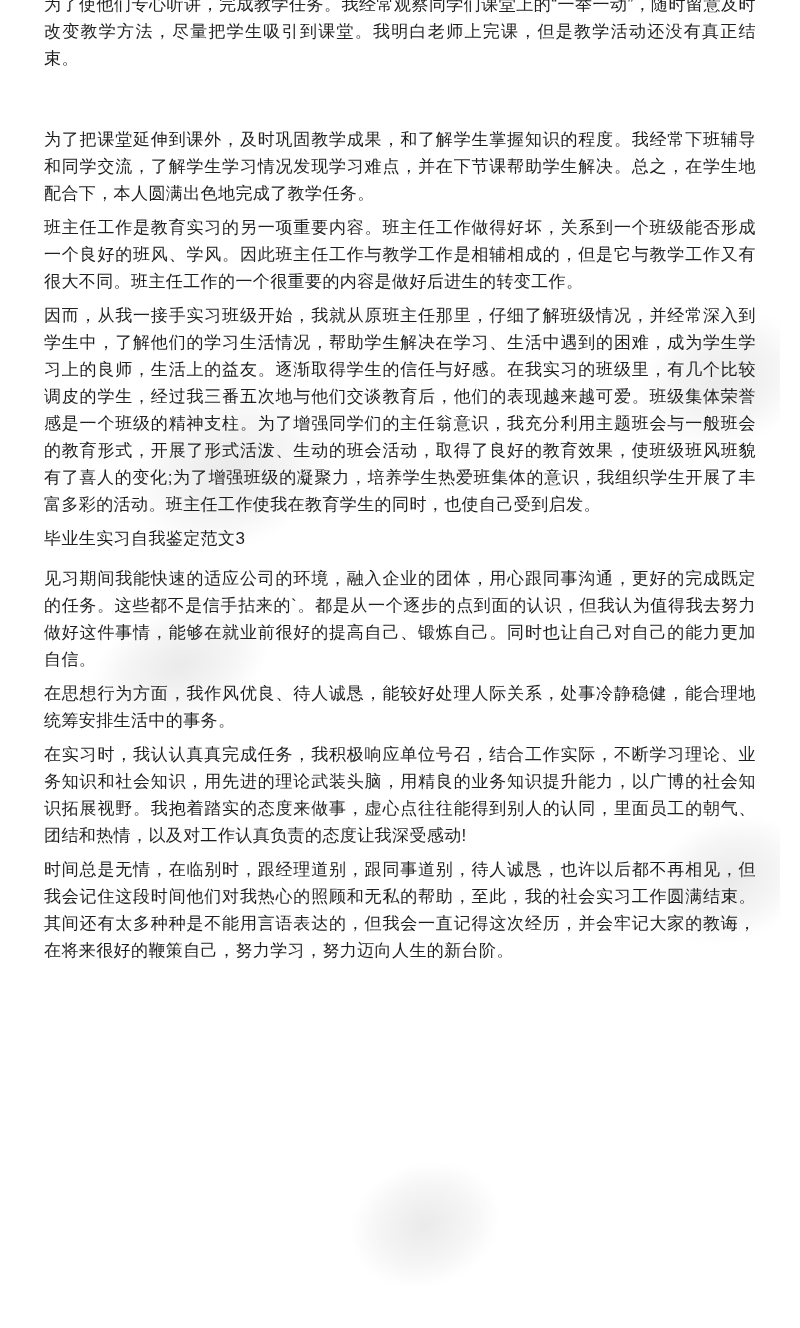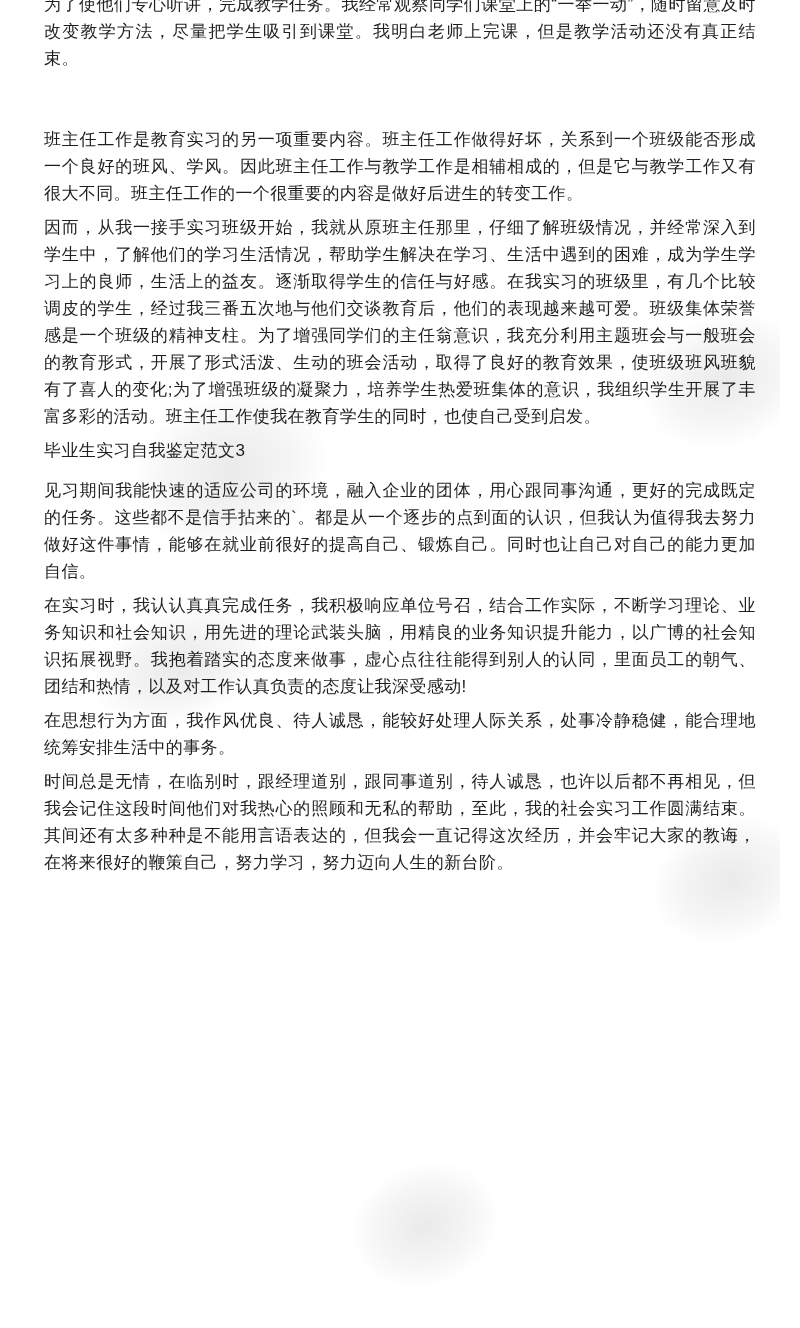--- a/index.html
+++ b/index.html
@@ -62,22 +62,23 @@
 <div class="page">
 
   <div class="wm wm1"></div>
   <div class="wm wm2"></div>
   <div class="wm wm3"></div>
   <div class="wm wm4"></div>
   <div class="wm wm5"></div>
 
   <div class="content">
     <p class="para first gap-after">为了使他们专心听讲，完成教学任务。我经常观察同学们课堂上的“一举一动”，随时留意及时改变教学方法，尽量把学生吸引到课堂。我明白老师上完课，但是教学活动还没有真正结束。</p>
+    <p class="para">为了把课堂延伸到课外，及时巩固教学成果，和了解学生掌握知识的程度。我经常下班辅导和同学交流，了解学生学习情况发现学习难点，并在下节课帮助学生解决。总之，在学生地配合下，本人圆满出色地完成了教学任务。</p>
     <p class="para">班主任工作是教育实习的另一项重要内容。班主任工作做得好坏，关系到一个班级能否形成一个良好的班风、学风。因此班主任工作与教学工作是相辅相成的，但是它与教学工作又有很大不同。班主任工作的一个很重要的内容是做好后进生的转变工作。</p>
     <p class="para">因而，从我一接手实习班级开始，我就从原班主任那里，仔细了解班级情况，并经常深入到学生中，了解他们的学习生活情况，帮助学生解决在学习、生活中遇到的困难，成为学生学习上的良师，生活上的益友。逐渐取得学生的信任与好感。在我实习的班级里，有几个比较调皮的学生，经过我三番五次地与他们交谈教育后，他们的表现越来越可爱。班级集体荣誉感是一个班级的精神支柱。为了增强同学们的主任翁意识，我充分利用主题班会与一般班会的教育形式，开展了形式活泼、生动的班会活动，取得了良好的教育效果，使班级班风班貌有了喜人的变化;为了增强班级的凝聚力，培养学生热爱班集体的意识，我组织学生开展了丰富多彩的活动。班主任工作使我在教育学生的同时，也使自己受到启发。</p>
     <p class="para heading">毕业生实习自我鉴定范文3</p>
     <p class="para">见习期间我能快速的适应公司的环境，融入企业的团体，用心跟同事沟通，更好的完成既定的任务。这些都不是信手拈来的`。都是从一个逐步的点到面的认识，但我认为值得我去努力做好这件事情，能够在就业前很好的提高自己、锻炼自己。同时也让自己对自己的能力更加自信。</p>
+    <p class="para">在思想行为方面，我作风优良、待人诚恳，能较好处理人际关系，处事冷静稳健，能合理地统筹安排生活中的事务。</p>
     <p class="para">在实习时，我认认真真完成任务，我积极响应单位号召，结合工作实际，不断学习理论、业务知识和社会知识，用先进的理论武装头脑，用精良的业务知识提升能力，以广博的社会知识拓展视野。我抱着踏实的态度来做事，虚心点往往能得到别人的认同，里面员工的朝气、团结和热情，以及对工作认真负责的态度让我深受感动!</p>
-    <p class="para">在思想行为方面，我作风优良、待人诚恳，能较好处理人际关系，处事冷静稳健，能合理地统筹安排生活中的事务。</p>
     <p class="para">时间总是无情，在临别时，跟经理道别，跟同事道别，待人诚恳，也许以后都不再相见，但我会记住这段时间他们对我热心的照顾和无私的帮助，至此，我的社会实习工作圆满结束。其间还有太多种种是不能用言语表达的，但我会一直记得这次经历，并会牢记大家的教诲，在将来很好的鞭策自己，努力学习，努力迈向人生的新台阶。</p>
   </div>
 
 </div>
 
 </body></html>

